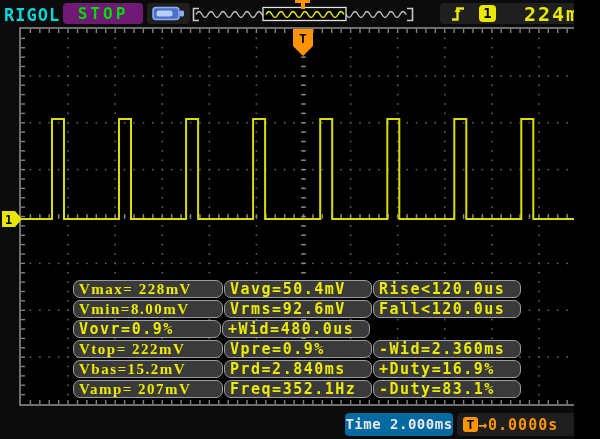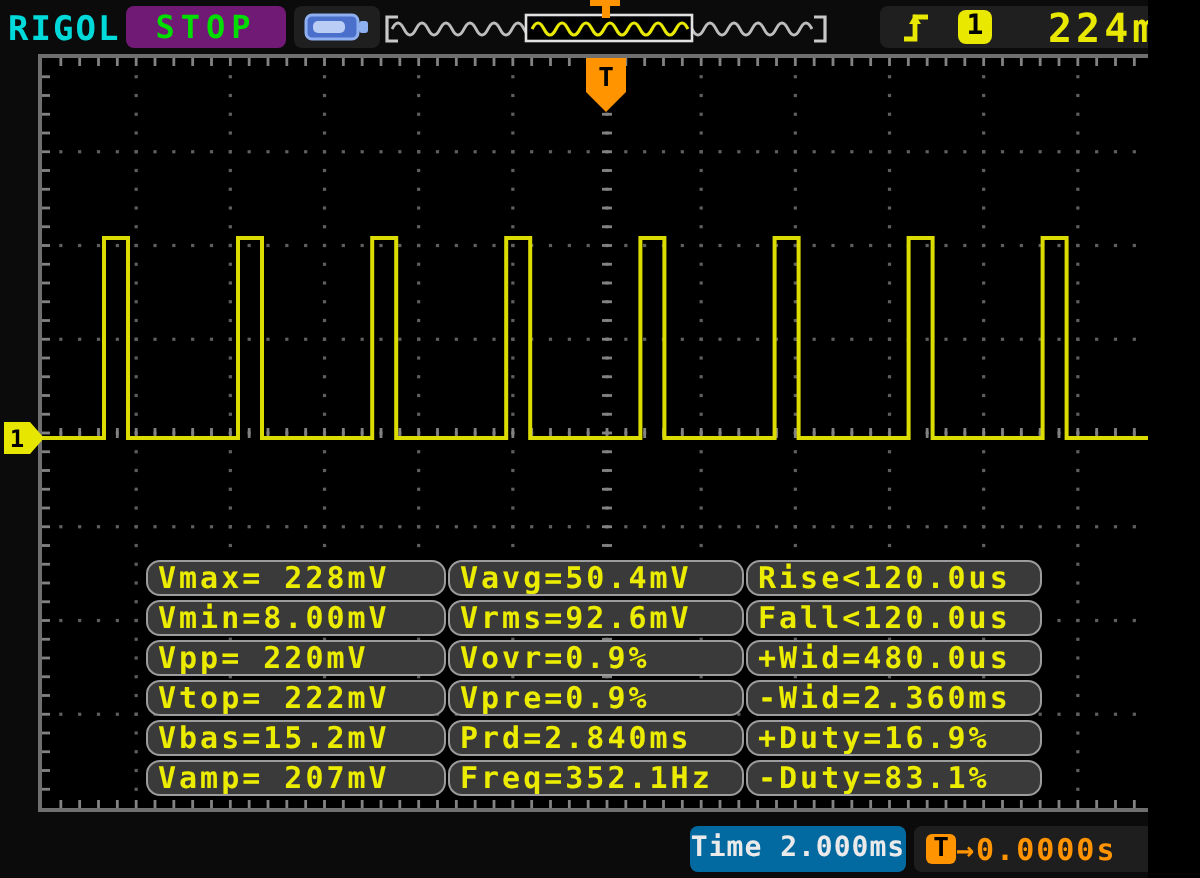--- a/index.html
+++ b/index.html
@@ -26,21 +26,21 @@
   
   .grat{position:absolute;left:19px;top:27px;width:569px;height:379px;border:2px solid #6f6f6f;background:#000;}
   .grat svg{position:absolute;left:0;top:0;}
   .ch-marker{position:absolute;left:2px;top:211px;width:21px;height:16px;}
   
   .meas{position:absolute;left:73px;top:280px;width:449px;}
   .meas-row{display:flex;margin-bottom:2px;}
   .meas-cell{height:18px;background:#3a3a3a;border:1px solid #9c9c9c;border-radius:7px;
     color:#ecec00;font-size:15px;letter-spacing:1.5px;line-height:16px;padding-left:5px;
     white-space:nowrap;overflow:hidden;}
-  .meas-cell.c0{width:150px;margin-right:1px;}
+  .meas-cell.c0{width:150px;margin-right:1px;font-family:Liberation Serif, serif;}
   .meas-cell.c1{width:148px;margin-right:1px;}
   .meas-cell.c2{width:148px;}
   
   .chbox{position:absolute;left:2px;top:413px;width:146px;height:23px;background:#1e1e1e;
     border-radius:4px;display:flex;align-items:center;}
   .chbadge{height:17px;background:#e8e800;border-radius:3px;margin-left:4px;padding:0 3px;
     display:flex;align-items:center;}
   .chbadge .chtxt{color:#000;font-size:14px;letter-spacing:0.5px;}
   .vscale{color:#e8e800;font-size:16px;letter-spacing:2px;margin-left:16px;}
   .timebox{position:absolute;left:345px;top:413px;width:108px;height:23px;background:#0369a1;
@@ -1245,21 +1245,20 @@
         <div class="meas-cell c0">Vmax= 228mV</div>
         <div class="meas-cell c1">Vavg=50.4mV</div>
         <div class="meas-cell c2">Rise&lt;120.0us</div>
       </div>
       <div class="meas-row">
         <div class="meas-cell c0">Vmin=8.00mV</div>
         <div class="meas-cell c1">Vrms=92.6mV</div>
         <div class="meas-cell c2">Fall&lt;120.0us</div>
       </div>
       <div class="meas-row">
-        <div class="meas-cell c0">Vpp= 220mV</div>
         <div class="meas-cell c1">Vovr=0.9%</div>
         <div class="meas-cell c2">+Wid=480.0us</div>
       </div>
       <div class="meas-row">
         <div class="meas-cell c0">Vtop= 222mV</div>
         <div class="meas-cell c1">Vpre=0.9%</div>
         <div class="meas-cell c2">-Wid=2.360ms</div>
       </div>
       <div class="meas-row">
         <div class="meas-cell c0">Vbas=15.2mV</div>

